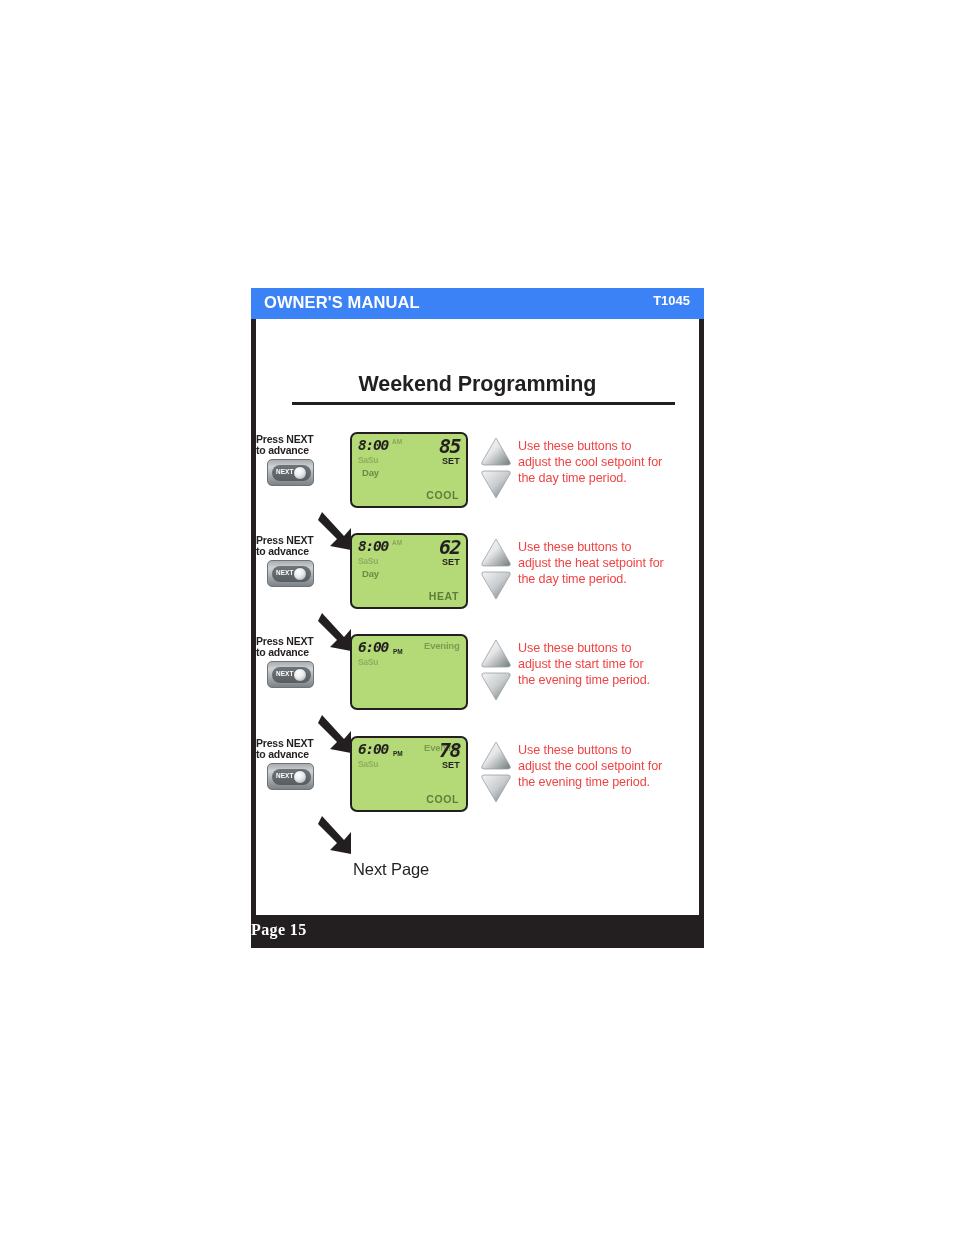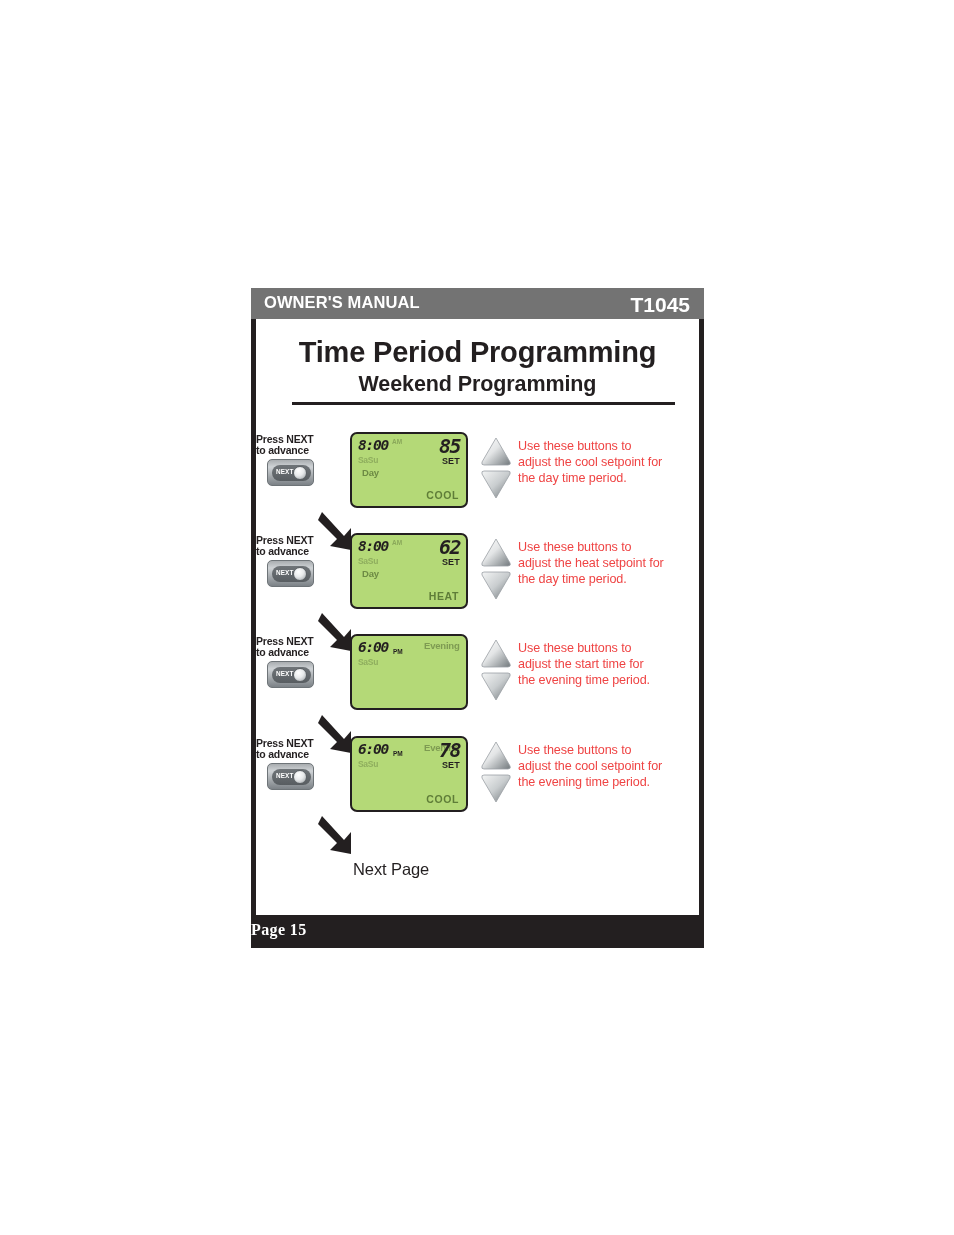--- a/index.html
+++ b/index.html
@@ -25,38 +25,38 @@
     background: #231f20;
     box-sizing: border-box;
   }
 
   .header-bar {
     position: absolute;
     left: 0;
     top: 0;
     width: 453px;
     height: 31px;
-    background: #737373;
+    background: #3b82f6;
   }
   .header-title {
     position: absolute;
     left: 13px;
     top: 5px;
     color: #ffffff;
     font-size: 16.5px;
     font-weight: bold;
     letter-spacing: 0.1px;
     font-family: "Liberation Sans", sans-serif;
   }
   .header-model {
     position: absolute;
     right: 14px;
     top: 5px;
     color: #ffffff;
-    font-size: 21px;
+    font-size: 13px;
     font-weight: bold;
     font-family: "Liberation Sans", sans-serif;
   }
 
   .body-sheet {
     position: absolute;
     left: 5px;
     top: 31px;
     width: 443px;
     height: 596px;
@@ -347,21 +347,20 @@
 
 <div class="page">
 
   <div class="header-bar">
     <div class="header-title">OWNER'S MANUAL</div>
     <div class="header-model">T1045</div>
   </div>
 
   <div class="body-sheet">
 
-    <div class="title-main">Time Period Programming</div>
     <div class="title-sub">Weekend Programming</div>
     <div class="title-rule"></div>
 
     <div id="rows">
         <div class="row" style="top: 110px;">
           <div class="press-block">
             <div class="press-line1"><span>Press </span><span class="kw">NEXT</span></div>
             <div class="press-line2">to advance</div>
           </div>
           <div class="next-btn">

